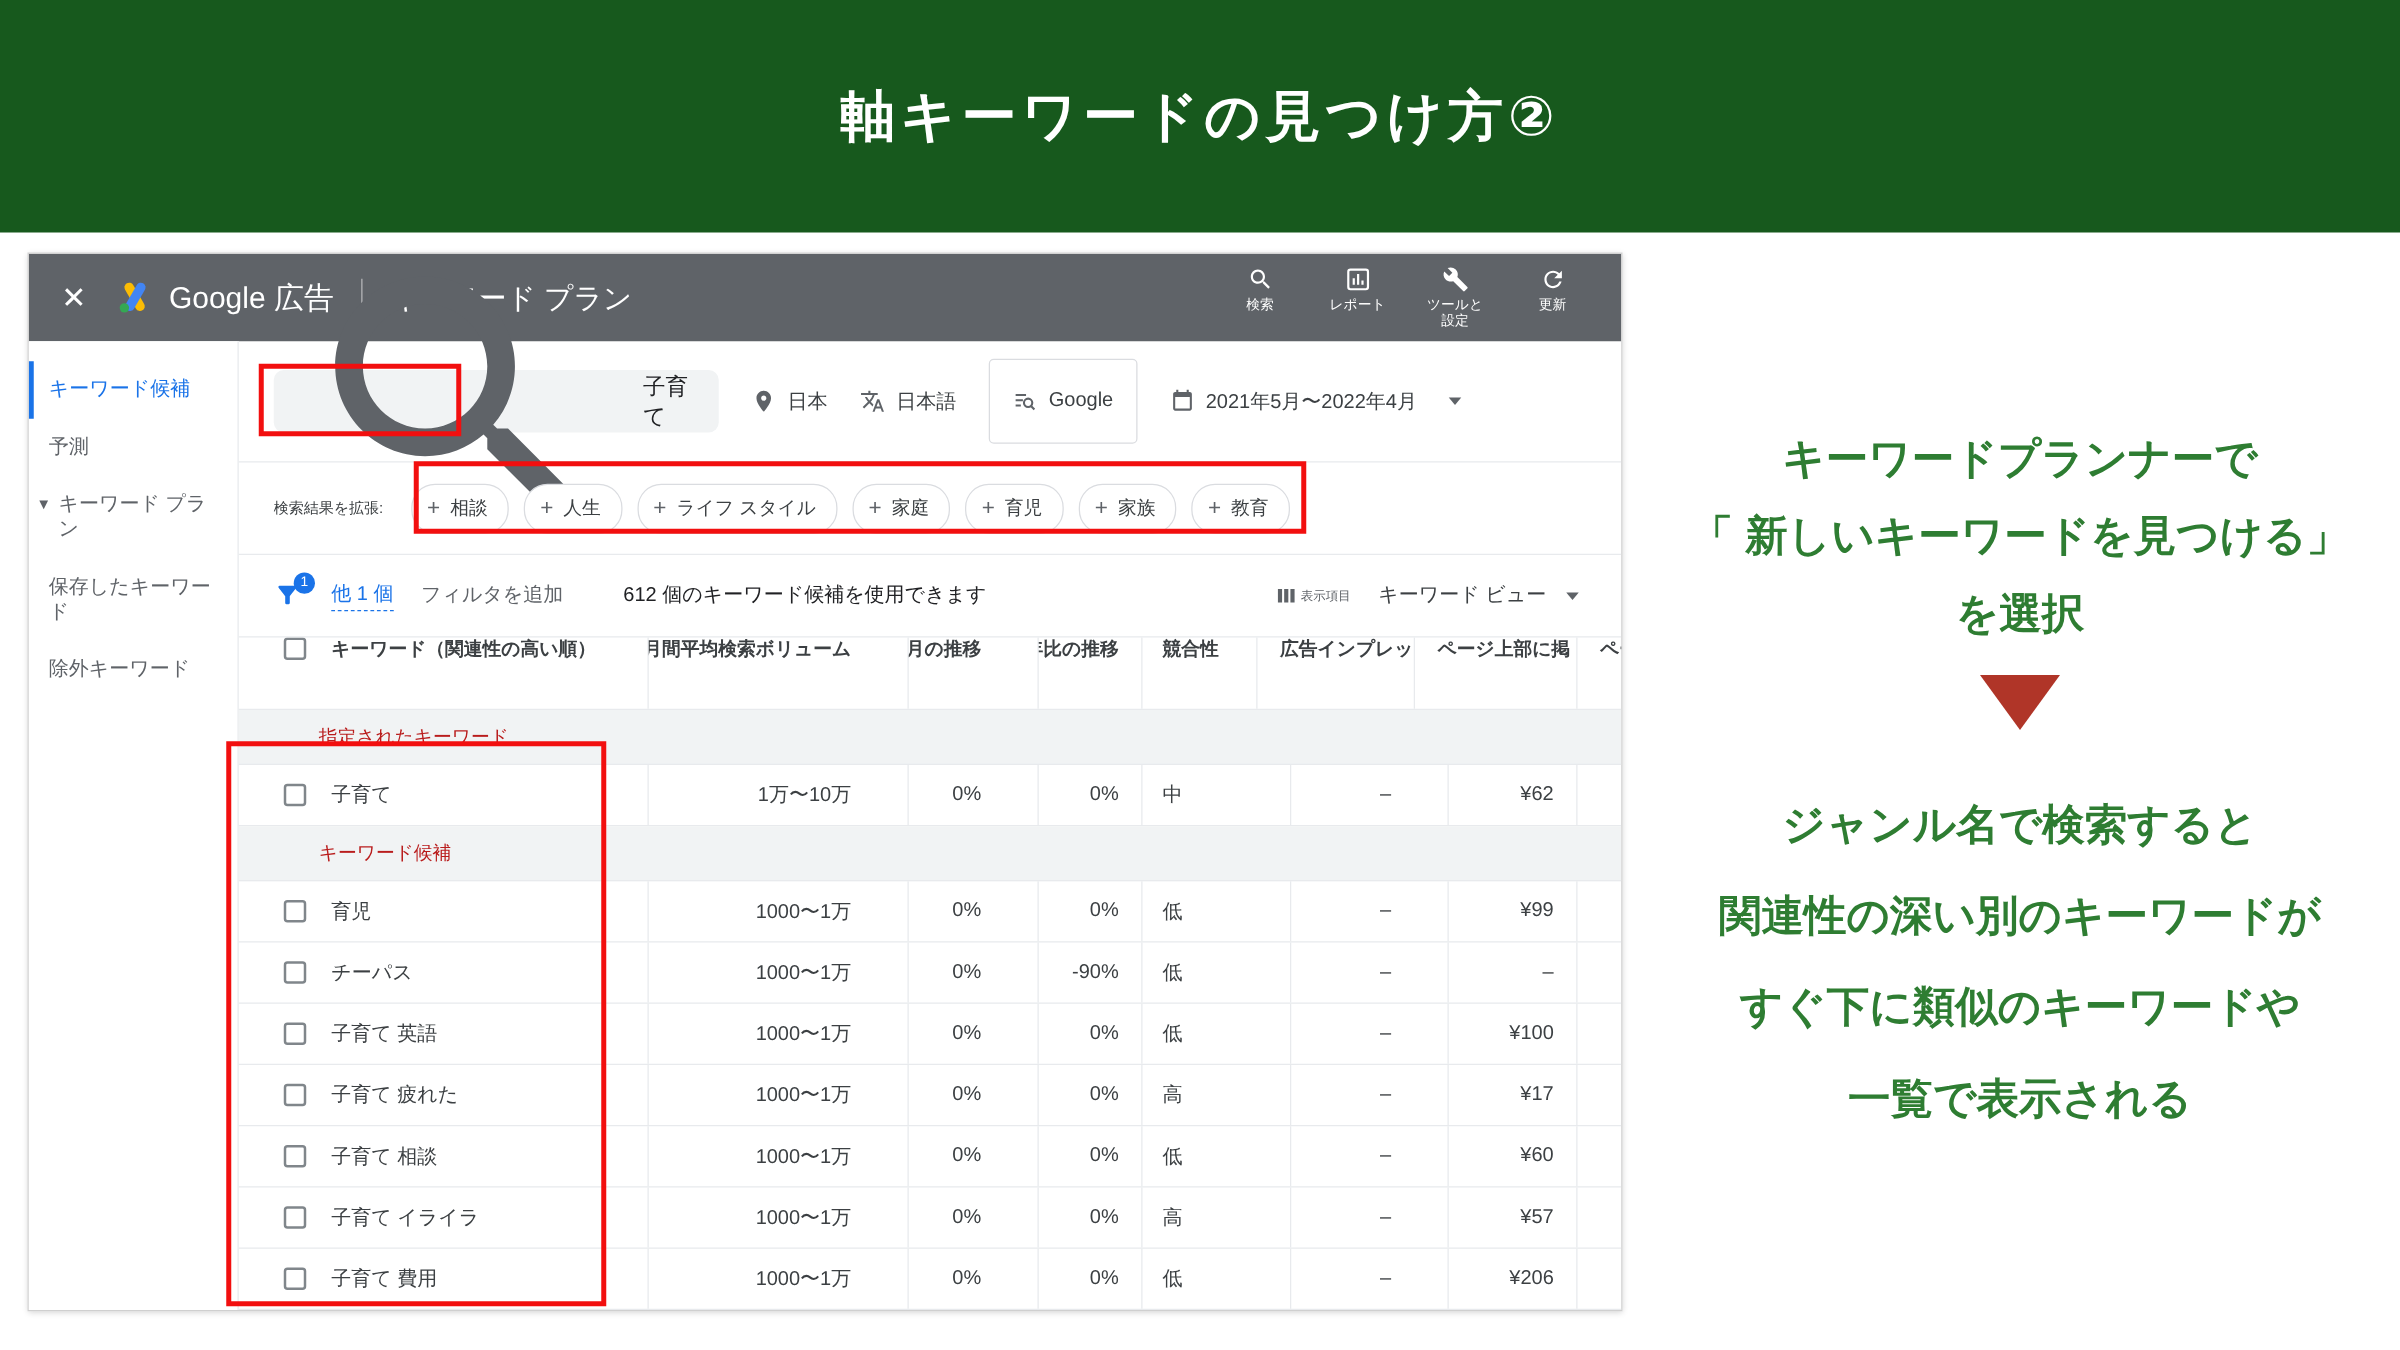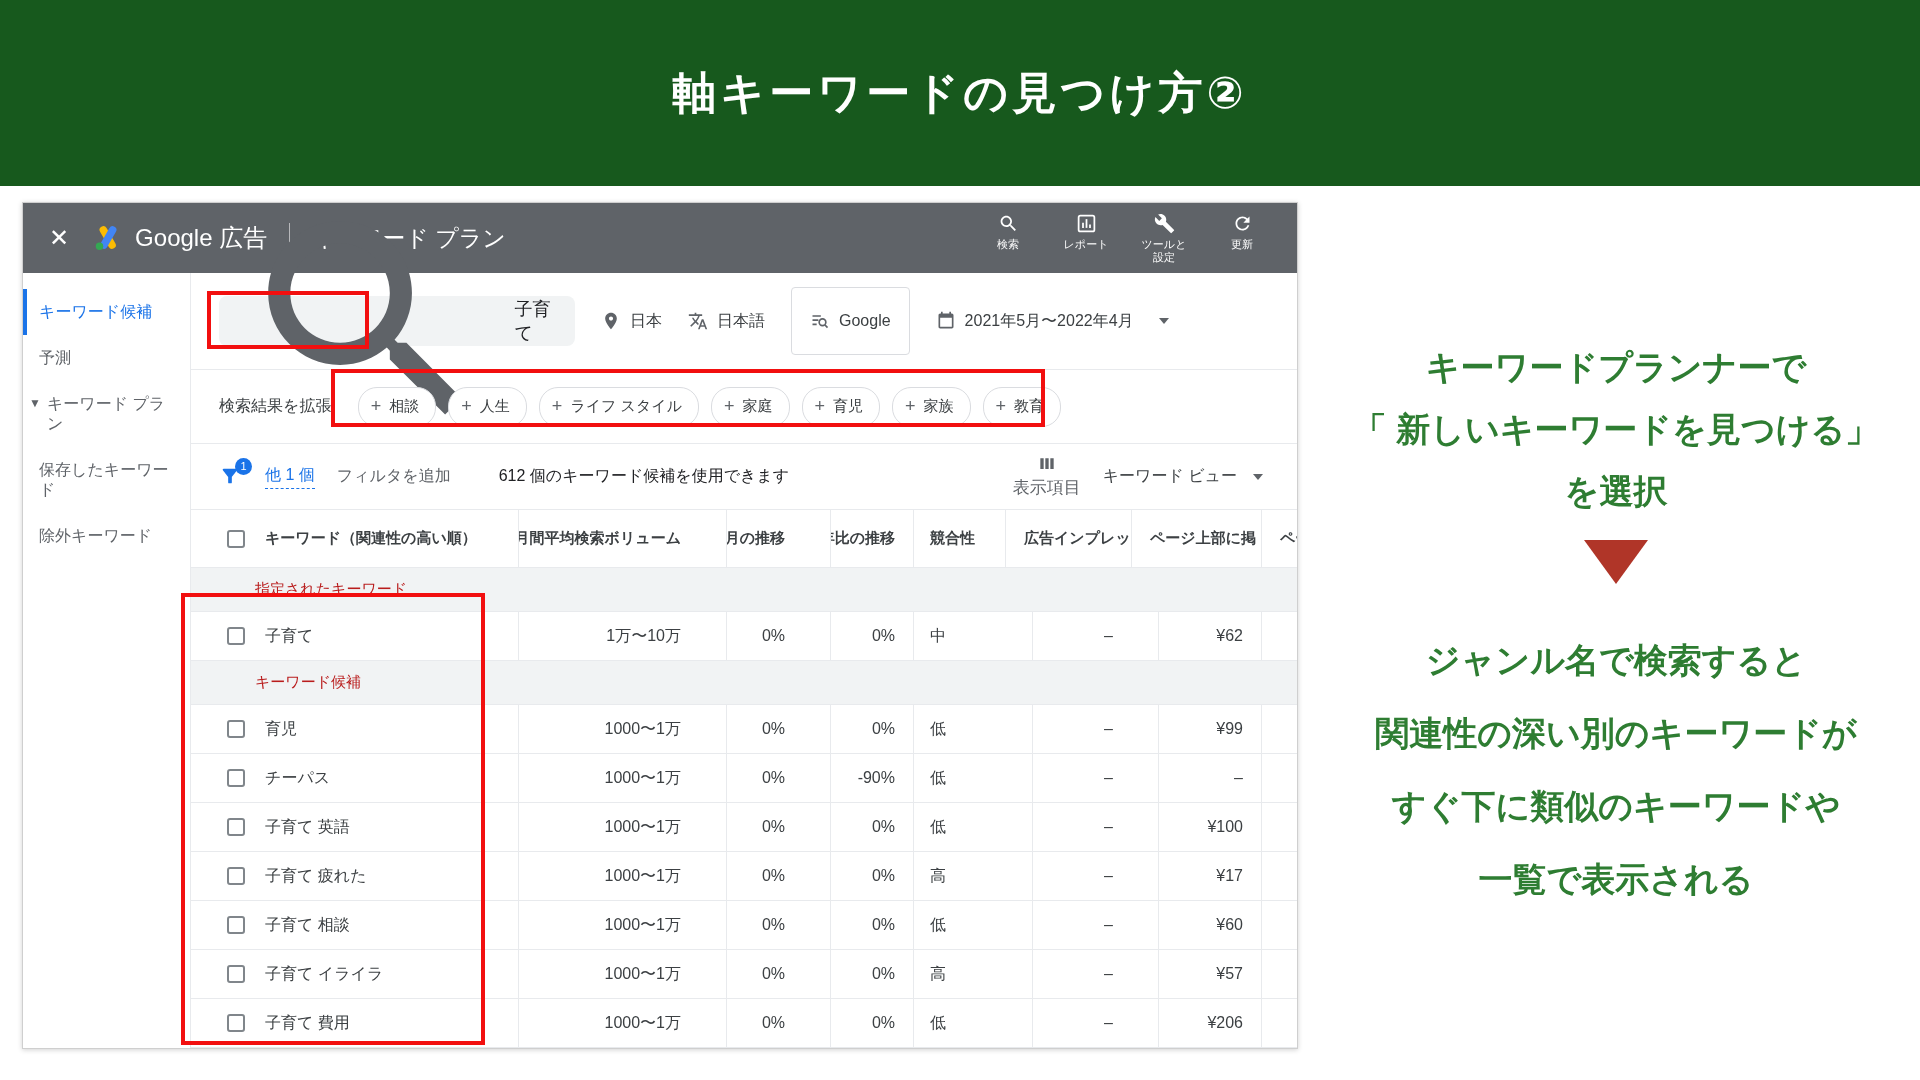--- a/index.html
+++ b/index.html
@@ -56,49 +56,49 @@
     width:356px;height:50px;background:#f1f3f4;border-radius:8px;display:flex;align-items:center;
     padding:0 16px;gap:14px;font-size:18px;color:#202124;box-sizing:border-box;cursor:text;
   }
   .ctrl{display:flex;align-items:center;gap:9px;font-size:16px;color:#3c4043;cursor:pointer;}
   .ctrl .cicon{width:20px;height:20px;}
   .ctrl.outlined{border:1px solid #dadce0;border-radius:4px;padding:23px 18px;}
   .dd-caret{width:0;height:0;border-left:5px solid transparent;border-right:5px solid transparent;border-top:6px solid #5f6368;margin-left:16px;}
   .hdiv{height:1px;background:#e8eaed;}
   
   .expand-row{height:73px;display:flex;align-items:center;padding-left:28px;box-sizing:border-box;position:relative;}
-  .expand-label{font-size:16px;color:#3c4043;margin-right:22px;white-space:nowrap;}
+  .expand-label{font-size:12px;color:#3c4043;margin-right:22px;white-space:nowrap;}
   .chips{display:flex;gap:12px;align-items:center;}
   .chip{
     border:1px solid #dadce0;border-radius:19px;height:38px;display:flex;align-items:center;
     gap:8px;padding:0 16px 0 12px;font-size:15px;color:#3c4043;background:#fff;cursor:pointer;white-space:nowrap;
   }
   .chip-plus{font-size:18px;color:#5f6368;font-weight:400;}
   
   .filter-row{height:65px;display:flex;align-items:center;padding-left:28px;gap:22px;box-sizing:border-box;}
   .funnel-wrap{position:relative;width:24px;height:24px;cursor:pointer;}
   .funnel-badge{
     position:absolute;top:-7px;right:-9px;width:17px;height:17px;border-radius:50%;
     background:var(--google-blue,#1a73e8);color:#fff;font-size:11px;display:flex;align-items:center;justify-content:center;
   }
   .more-filters{color:var(--google-blue,#1a73e8);font-size:16px;border-bottom:1px dashed var(--google-blue,#1a73e8);padding-bottom:2px;cursor:pointer;}
   .add-filter{color:#5f6368;font-size:16px;cursor:pointer;}
   .results-info{color:#202124;font-size:16px;margin-left:26px;}
   .fspacer{flex:1;}
-  .columns-btn{display:flex;flex-direction:column;align-items:center;gap:2px;color:#5f6368;font-size:17px;cursor:pointer;}
+  .columns-btn{display:flex;flex-direction:row;align-items:center;gap:2px;color:#5f6368;font-size:10px;cursor:pointer;}
   .view-select{display:flex;align-items:center;font-size:16px;color:#3c4043;margin-right:34px;cursor:pointer;}
   
   .ktable{border-top:1px solid #e8eaed;}
   .thead,.trow{
     display:grid;grid-template-columns:300px 208px 104px 110px 92px 126px 130px 36px;
     align-items:center;border-bottom:1px solid #e8eaed;box-sizing:border-box;
   }
   .thead{height:58px;}
   .trow{height:49px;}
-  .th{font-size:15px;font-weight:700;color:#3c4043;padding:0 18px;white-space:nowrap;overflow:hidden;box-sizing:border-box;height:100%;display:flex;align-items:center;}
+  .th{font-size:15px;font-weight:700;color:#3c4043;padding:0 18px;white-space:nowrap;overflow:hidden;box-sizing:border-box;height:100%;display:flex;}
   .td{font-size:16px;color:#3c4043;padding:0 18px;white-space:nowrap;overflow:hidden;box-sizing:border-box;height:100%;display:flex;align-items:center;}
   .th:not(:first-child),.td:not(:first-child){border-left:1px solid #e8eaed;}
   .cell-right{justify-content:flex-end;margin-left:27px;}
   .th-kw,.td-kw{gap:20px;padding-left:36px;}
   .comp{padding-left:16px;}
   .cb{width:18px;height:18px;border:2px solid #80868b;border-radius:3px;background:#fff;box-sizing:border-box;flex:none;cursor:pointer;}
   .sec-row{
     height:44px;background:#f1f3f4;display:flex;align-items:center;padding-left:64px;
     font-size:15px;color:#b91c1c;border-bottom:1px solid #e8eaed;box-sizing:border-box;
   }

